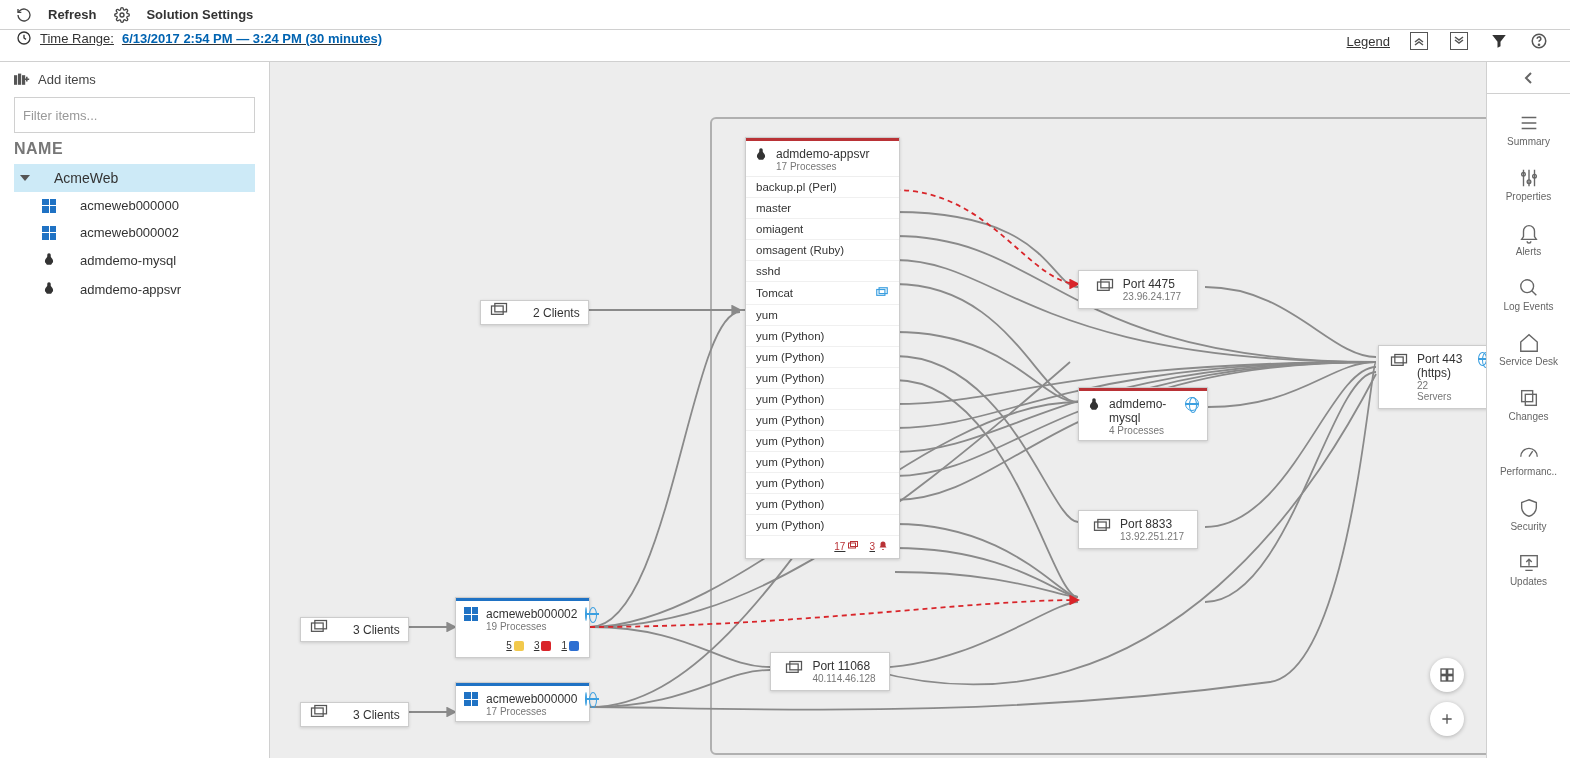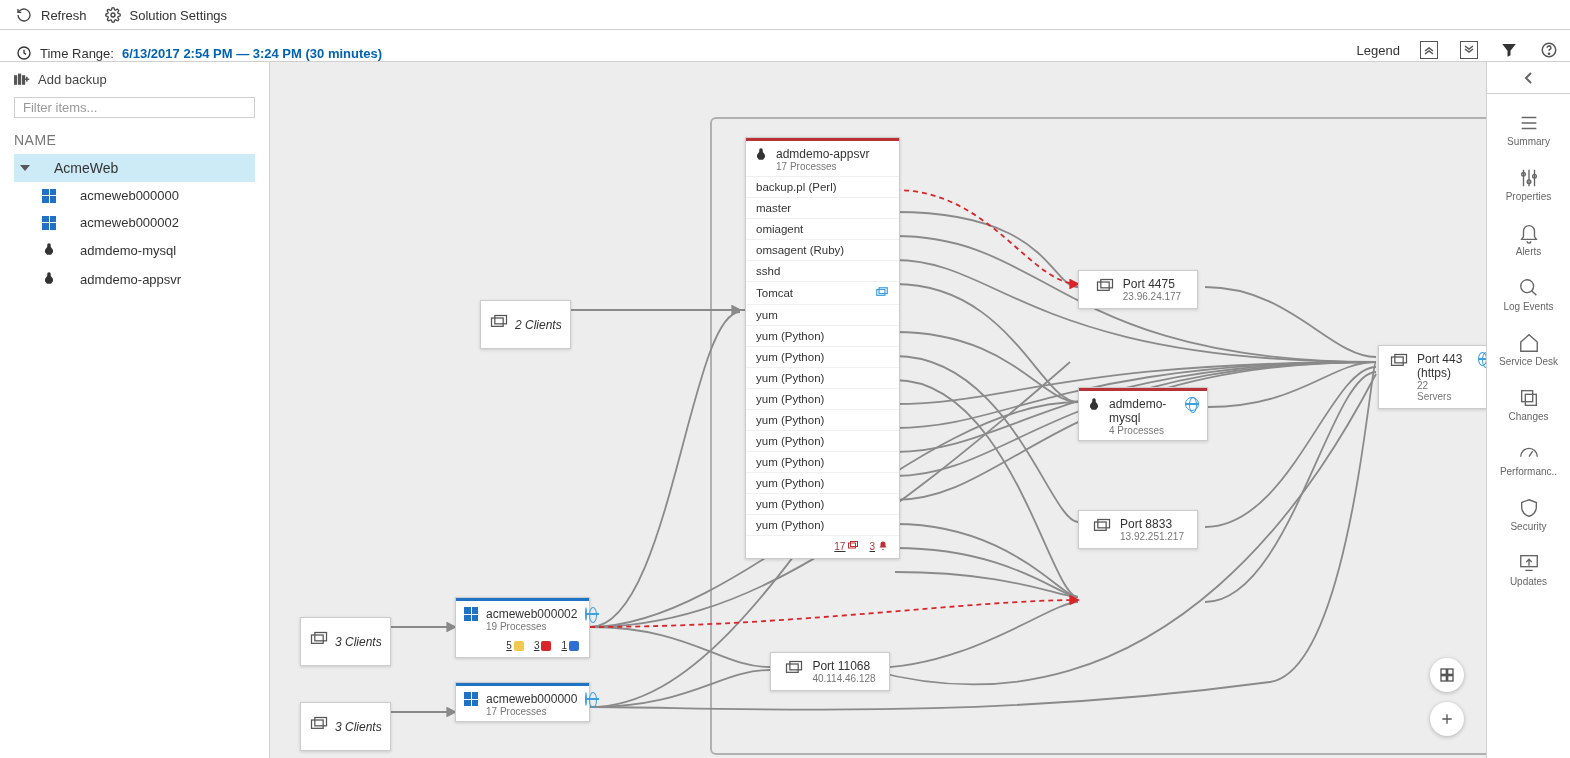--- a/index.html
+++ b/index.html
@@ -28,30 +28,32 @@
   
   .top-toolbar {
     height: 30px;
     display: flex;
     align-items: center;
     gap: 18px;
     padding: 0 16px;
     border-bottom: 1px solid var(--border);
   }
   .top-toolbar .tb-item {
-    display: flex; align-items: flex-end; gap: 9px;
+    display: flex; align-items: center; gap: 16px;
     cursor: pointer;
+    font-weight: bold;
   }
   .top-toolbar svg { stroke: #444; }
   
   .time-row {
     height: 32px;
-    display:flex; align-items:flex-end; justify-content:space-between;
-    padding: 0 10px 0 16px;
+    display:flex; align-items:flex-start; justify-content:space-between;
+    padding: 0 20px 0 16px;
     border-bottom: 1px solid var(--border);
+    text-decoration: underline;
   }
   .time-left { display:flex; align-items:center; gap:8px; }
   .time-value { color: var(--blue); font-weight:600; }
   .time-right { display:flex; align-items:center; gap:18px; }
   .icon-btn { width:22px; height:22px; display:flex; align-items:center; justify-content:center; cursor:pointer; }
   .square-icon { width:18px; height:18px; border:1px solid #555; display:flex; align-items:center; justify-content:center; }
   .main {
     display:flex;
     height: calc(758px - 62px);
   }
@@ -69,44 +71,44 @@
     display:flex; align-items:center; gap:8px;
     cursor:pointer;
     border-right:1px solid var(--border);
     color:#555;
   }
   .tab.active { background:#fff; border-bottom:2px solid #fff; margin-bottom:-1px; color:#000; }
   .tab:not(.active){ background:#f6f6f6;}
   .sidebar-body { padding:10px 14px; }
   .add-group { display:flex; align-items:center; gap:8px; color:#444; cursor:pointer; margin-bottom:10px;}
   .filter {
-    width:100%; height:21px; padding:0 8px; border:1px solid var(--border);
+    width:100%; height:36px; padding:0 8px; border:1px solid var(--border);
     font-size:13px;
   }
   .filter::placeholder{ color:#999;}
-  .col-header { color:#777; font-size:14px; letter-spacing:.5px; margin:14px 0 6px; }
+  .col-header { color:#777; font-size:16px; letter-spacing:.5px; margin:7px 0 6px;font-weight:bold; }
   .tree { list-style:none; margin:0; padding:0; }
   .tree li { display:flex; align-items:center; gap:24px; padding:6px 6px; cursor:pointer;}
   .tree li.group { font-size:14px; }
   .tree li.selected { background: var(--light-blue-sel); }
   .tree li.child { padding-left:28px; }
   .caret { width:0;height:0; border-left:5px solid transparent;border-right:5px solid transparent;}
   .caret.down{ border-top:6px solid #555;}
   .caret.right{ border-left:6px solid #555; border-top:5px solid transparent;border-bottom:5px solid transparent; border-right:none;}
   .win-icon { width:14px;height:14px; display:inline-grid; grid-template-columns:1fr 1fr;grid-template-rows:1fr 1fr; gap:1px;}
   .win-icon span{ background:var(--icon-blue);}
   .linux-icon svg{ width:14px;height:14px;}
   
   .canvas-wrap { position:relative; flex:1; background:var(--bg-canvas); overflow:hidden;}
   .canvas-svg { position:absolute; inset:0; width:100%; height:100%; }
   .node {
     position:absolute; background:#fff; border:1px solid #ccc;
     box-shadow:0 1px 3px rgba(0,0,0,.15);
   }
-  .node.small { padding:12px 8px; display:flex; align-items:center; gap:6px; font-size:12px;font-style:italic;}
+  .node.small { padding:0 8px; display:flex; align-items:center; gap:24px; font-size:12px;}
   .node.machine { padding:0; }
   .machine .m-header{ padding:6px 8px 4px; display:flex; gap:8px; align-items:flex-start;}
   .machine .m-title{ font-weight:400; font-size:12px;}
   .machine .m-sub{ font-size:10px; color:var(--muted);}
   .machine .m-top-bar{ height:3px; background:var(--icon-blue);}
   .machine.linux .m-top-bar{ background:var(--brand-red);}
   .globe{ width:14px;height:14px; border:1.5px solid #3b9fe0; border-radius:50%; position:relative; margin-left:auto;}
   .globe::before{content:"";position:absolute;left:3px;top:-1px;width:6px;height:14px;border:1.5px solid #3b9fe0;border-radius:50%;}
   .globe::after{content:"";position:absolute;top:5px;left:-1px;height:1.5px;width:14px;background:#3b9fe0;}
   .badges{ display:flex; gap:10px; justify-content:flex-end; padding:4px 10px 6px; font-size:10px;text-decoration:underline;}
@@ -195,21 +197,21 @@
 
   <div class="sidebar">
     <div class="sidebar-body">
       <div class="add-group">
         <svg width="16" height="14" viewBox="0 0 20 16" fill="#555">
             <rect x="0" y="2" width="4" height="12"></rect>
             <rect x="5" y="0" width="4" height="14"></rect>
             <rect x="10" y="2" width="4" height="12"></rect>
             <path d="M16 4v6M13 7h6" stroke="#555" stroke-width="2"></path>
           </svg>
-        <span>Add backup</span>
+        <span>Add items</span>
       </div>
       <input class="filter" placeholder="Filter items..." style="">
       <div class="col-header">NAME</div>
       <ul class="tree">
         <li class="group selected">
           <span class="caret down"></span>
           <span>AcmeWeb</span>
         </li>
         <li class="child">
           <span class="win-icon">

